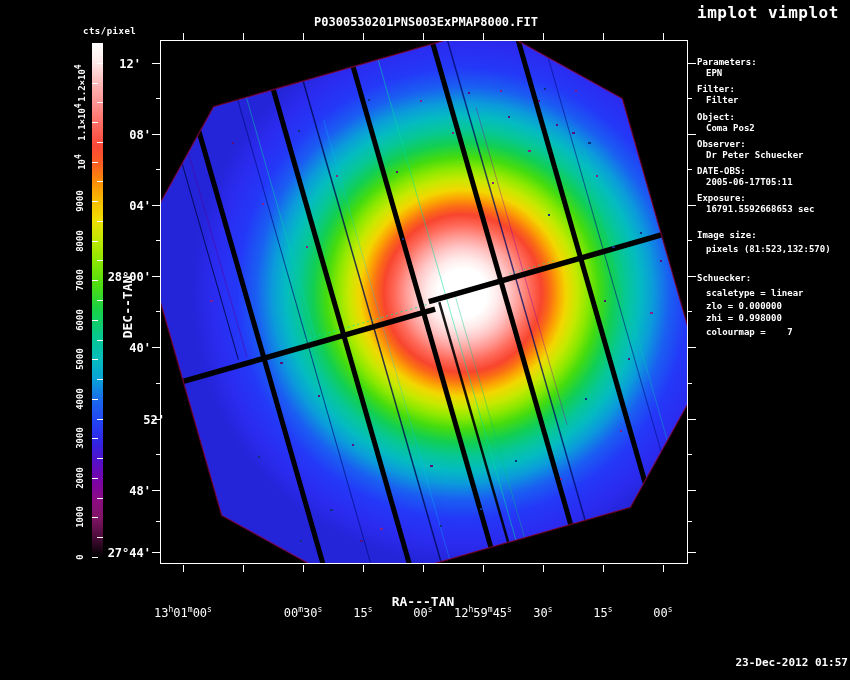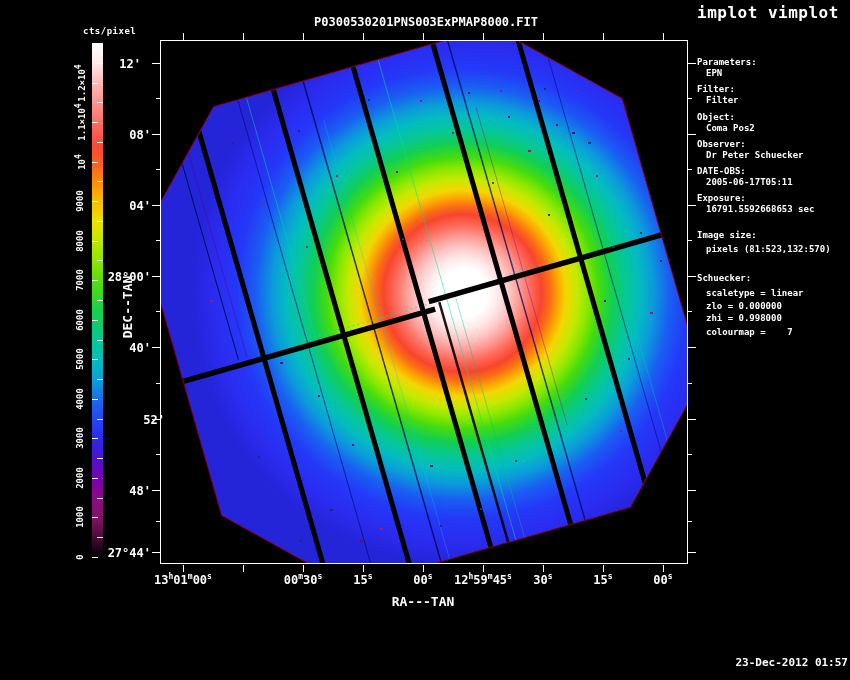--- a/index.html
+++ b/index.html
@@ -6,21 +6,21 @@
   #screen{position:relative;width:850px;height:680px;background:#000;overflow:hidden;
           font-family:"DejaVu Sans Mono",monospace;color:#fff;}
   .t{position:absolute;white-space:nowrap;}
   #app-title{left:697px;top:3px;font-size:16px;font-weight:bold;letter-spacing:.5px;}
   #plot-title{left:426px;top:15px;font-size:12px;font-weight:bold;transform:translateX(-50%);}
   #timestamp{right:2px;top:656px;font-size:11px;font-weight:bold;}
   #plot-frame{position:absolute;left:160px;top:40px;width:528px;height:524px;
               border:1px solid #fff;background:#000;box-sizing:border-box;}
   #map-svg{position:absolute;left:161px;top:41px;}
   .tick{position:absolute;background:#fff;}
-  .ra-lab{position:absolute;font-size:12px;font-weight:bold;transform:translateX(-50%);top:572px;}
+  .ra-lab{position:absolute;font-size:12px;font-weight:normal;transform:translateX(-50%);top:605px;}
   .ra-lab sup,.cb-lab sup{font-size:8px;}
   .dec-lab{position:absolute;font-size:12px;font-weight:bold;transform:translate(-100%,-50%);}
   #ylabel{left:127px;top:307px;font-size:13px;font-weight:bold;
           transform:translate(-50%,-50%) rotate(-90deg);}
   #xlabel{left:423px;top:594px;font-size:13px;font-weight:bold;transform:translateX(-50%);}
   #cb-title{left:83px;top:26px;font-size:9px;font-weight:bold;letter-spacing:.5px;}
   #colorbar{position:absolute;left:92px;top:43px;width:11px;height:514px;
     background:linear-gradient(to bottom,
       #ffffff 0%, #ffecec 3.5%, #ffd0d0 6%, #ffb0b0 8.5%, #ff9090 12%, #ff6a60 16%,
       #fa4838 20%, #fa5f20 23.5%, #fb8d08 27%, #f7b900 30.5%, #efe000 34.5%, #bfe800 38.5%,

